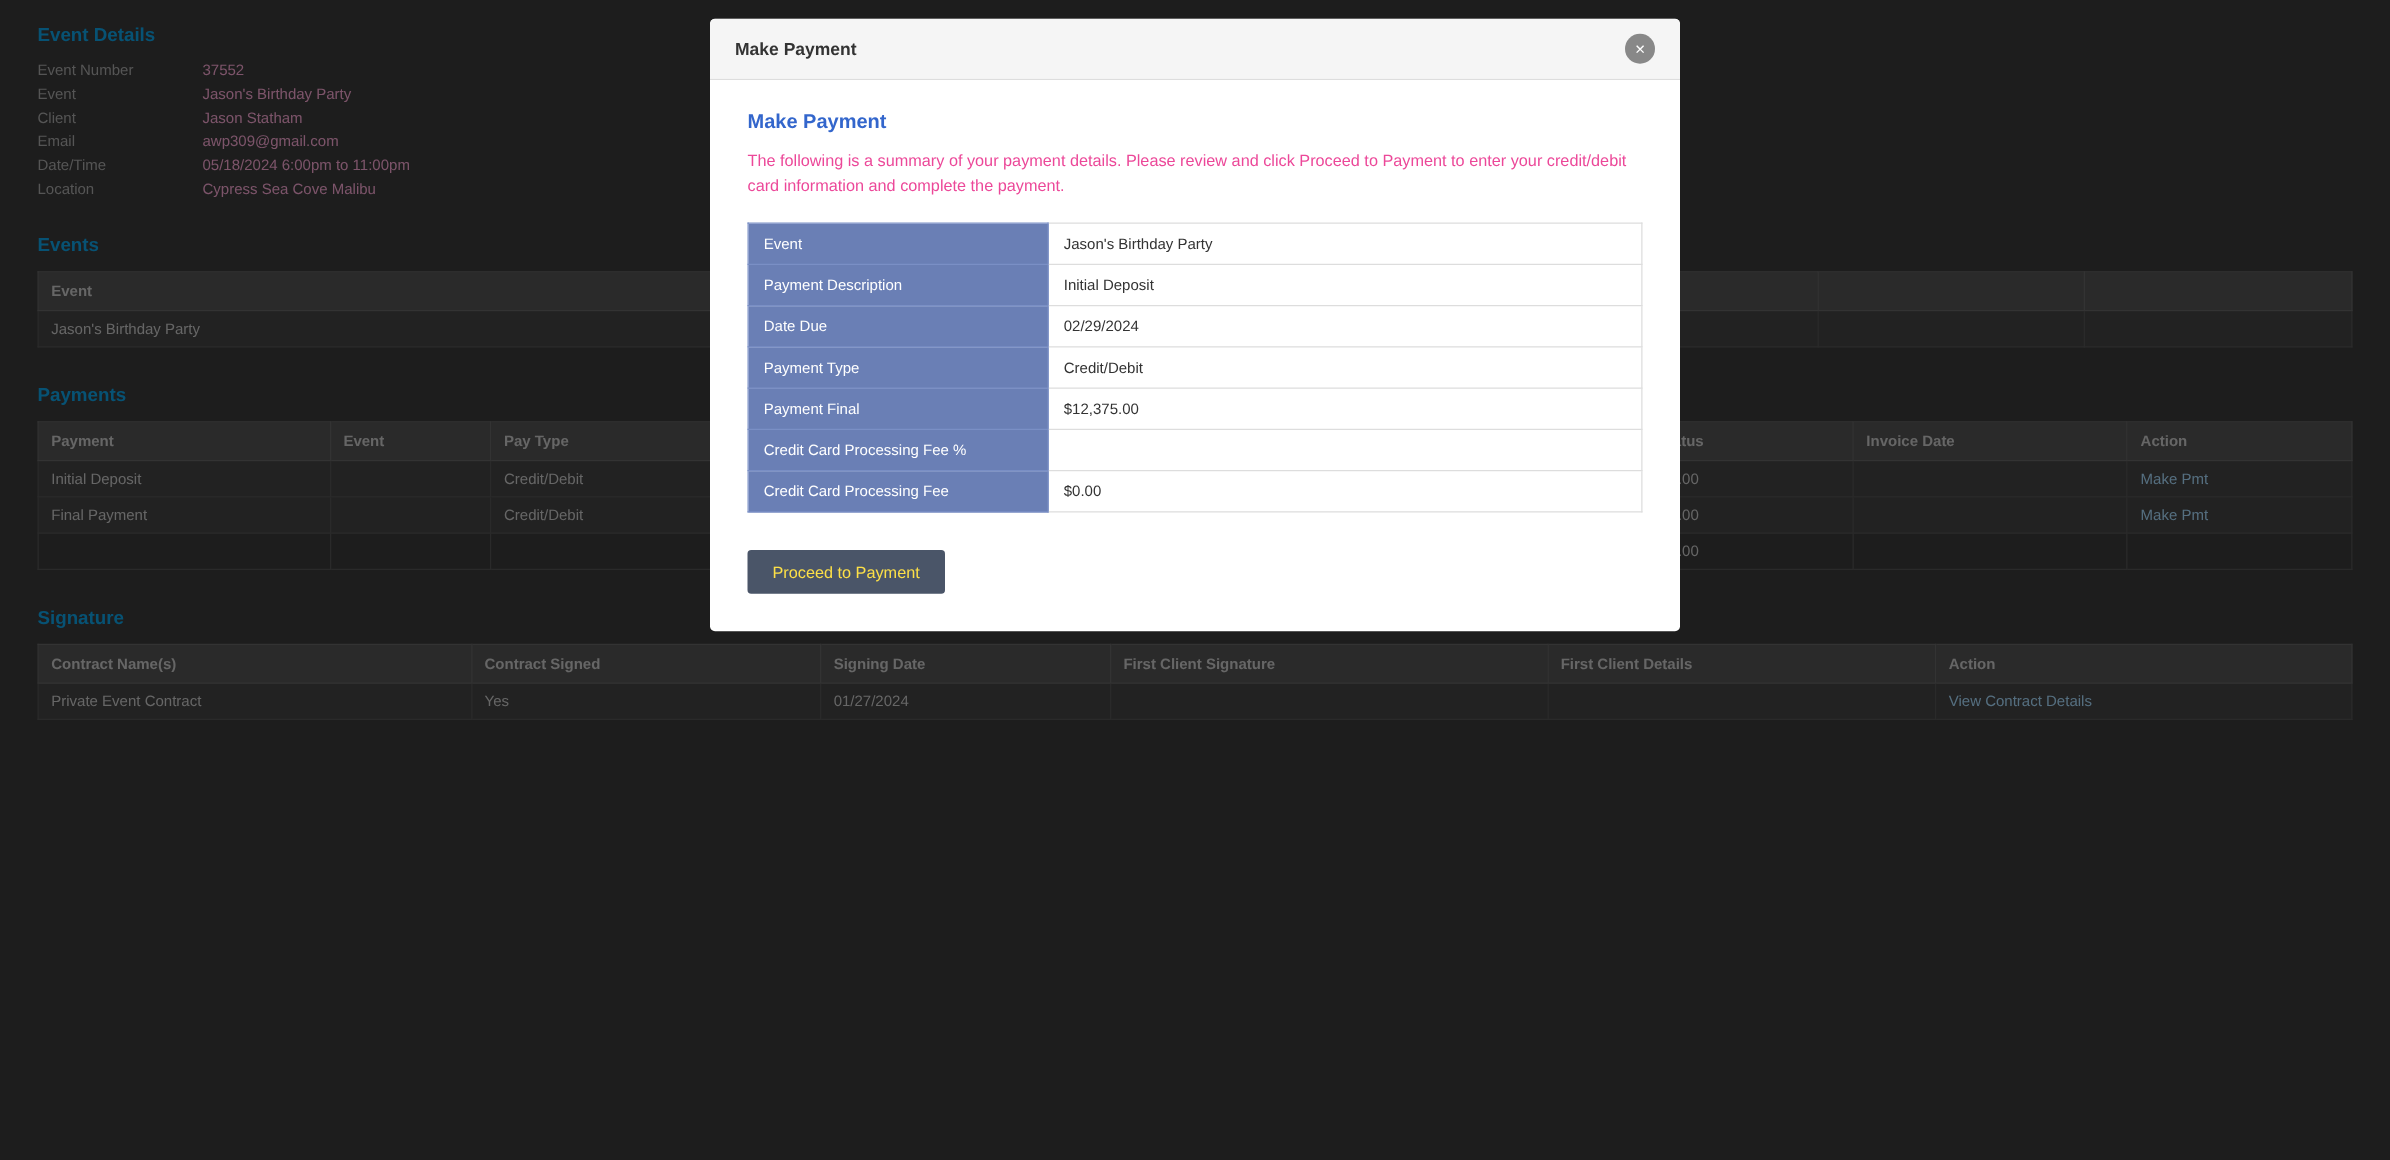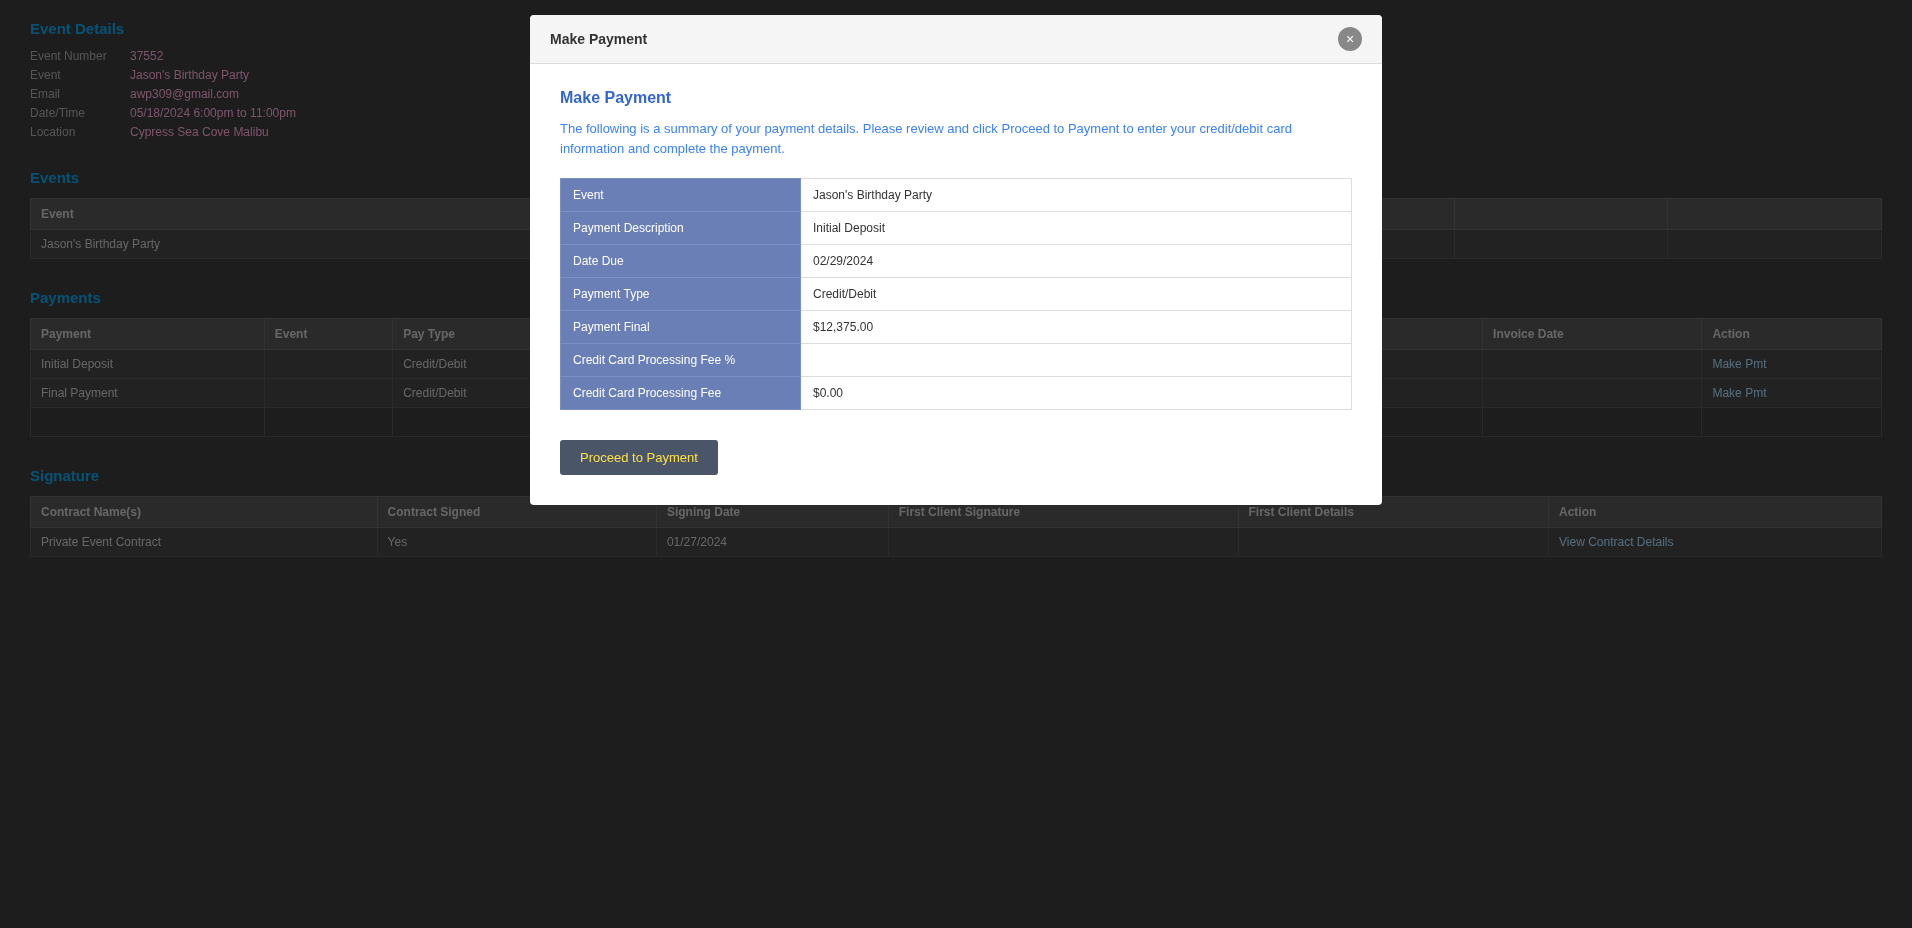--- a/index.html
+++ b/index.html
@@ -22,20 +22,21 @@
     .section-title {
       font-size: 15px;
       font-weight: bold;
       color: #0ea5e9;
       margin-bottom: 12px;
     }
 
     .info-row {
       display: flex;
       margin-bottom: 5px;
+      gap: 32px;
     }
     .info-label {
       color: #aaa;
       width: 100px;
       font-size: 12px;
     }
     .info-value {
       color: #f9a8d4;
       font-size: 12px;
     }
@@ -90,21 +91,21 @@
       display: flex;
       align-items: flex-start;
       justify-content: center;
       padding-top: 15px;
       z-index: 1000;
     }
 
     .modal {
       background: #fff;
       border-radius: 4px;
-      width: 852px;
+      width: 776px;
       max-height: 900px;
       overflow-y: auto;
       position: relative;
       color: #333;
     }
 
     .modal-header {
       background: #f5f5f5;
       border-bottom: 1px solid #ddd;
       padding: 12px 20px;
@@ -141,21 +142,21 @@
 
     .modal-section-title {
       font-size: 16px;
       font-weight: bold;
       color: #3366cc;
       margin-bottom: 12px;
     }
 
     .modal-description {
       font-size: 13px;
-      color: #3b82f6;
+      color: #ec4899;
       line-height: 1.5;
       margin-bottom: 20px;
     }
 
     
     .payment-details-table {
       width: 100%;
       border-collapse: collapse;
       margin-bottom: 30px;
     }
@@ -192,20 +193,24 @@
 
   <div class="section-gap">
     <div class="section-title">Event Details</div>
     <div class="info-row">
       <span class="info-label">Event Number</span>
       <span class="info-value">37552</span>
     </div>
     <div class="info-row">
       <span class="info-label">Event</span>
       <span class="info-value">Jason's Birthday Party</span>
+    </div>
+    <div class="info-row">
+      <span class="info-label">Client</span>
+      <span class="info-value">Jason Statham</span>
     </div>
     <div class="info-row">
       <span class="info-label">Email</span>
       <span class="info-value">awp309@gmail.com</span>
     </div>
     <div class="info-row">
       <span class="info-label">Date/Time</span>
       <span class="info-value">05/18/2024 6:00pm to 11:00pm</span>
     </div>
     <div class="info-row">

